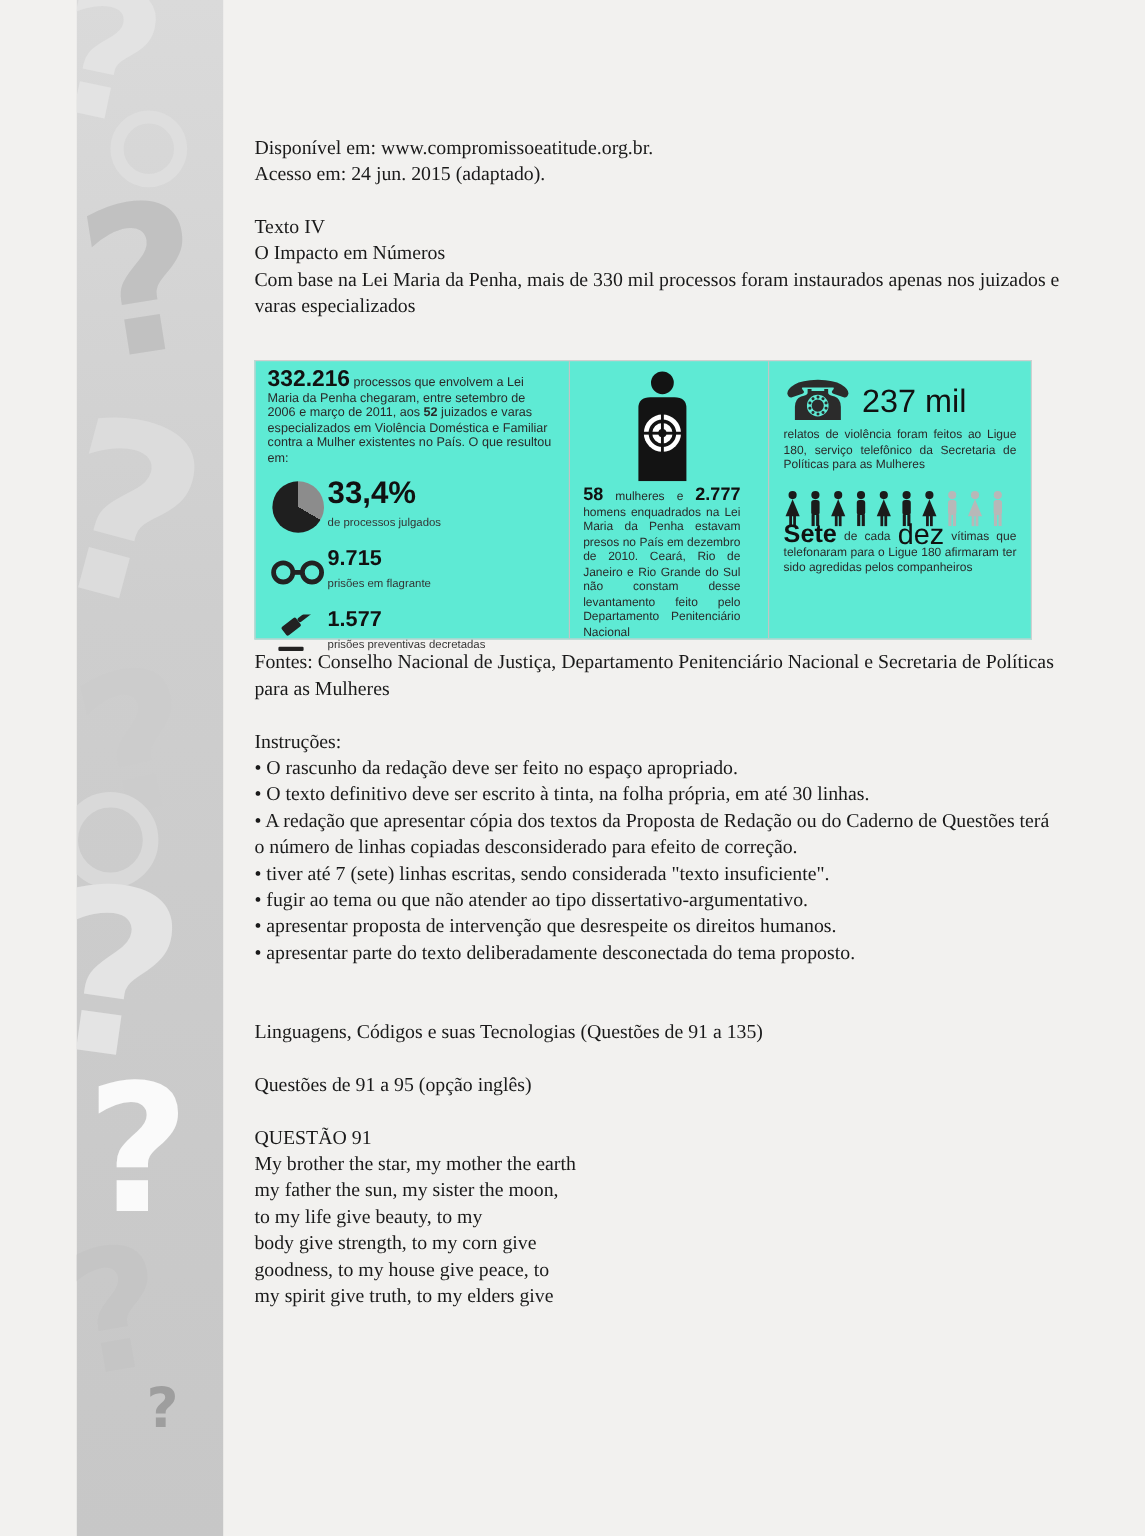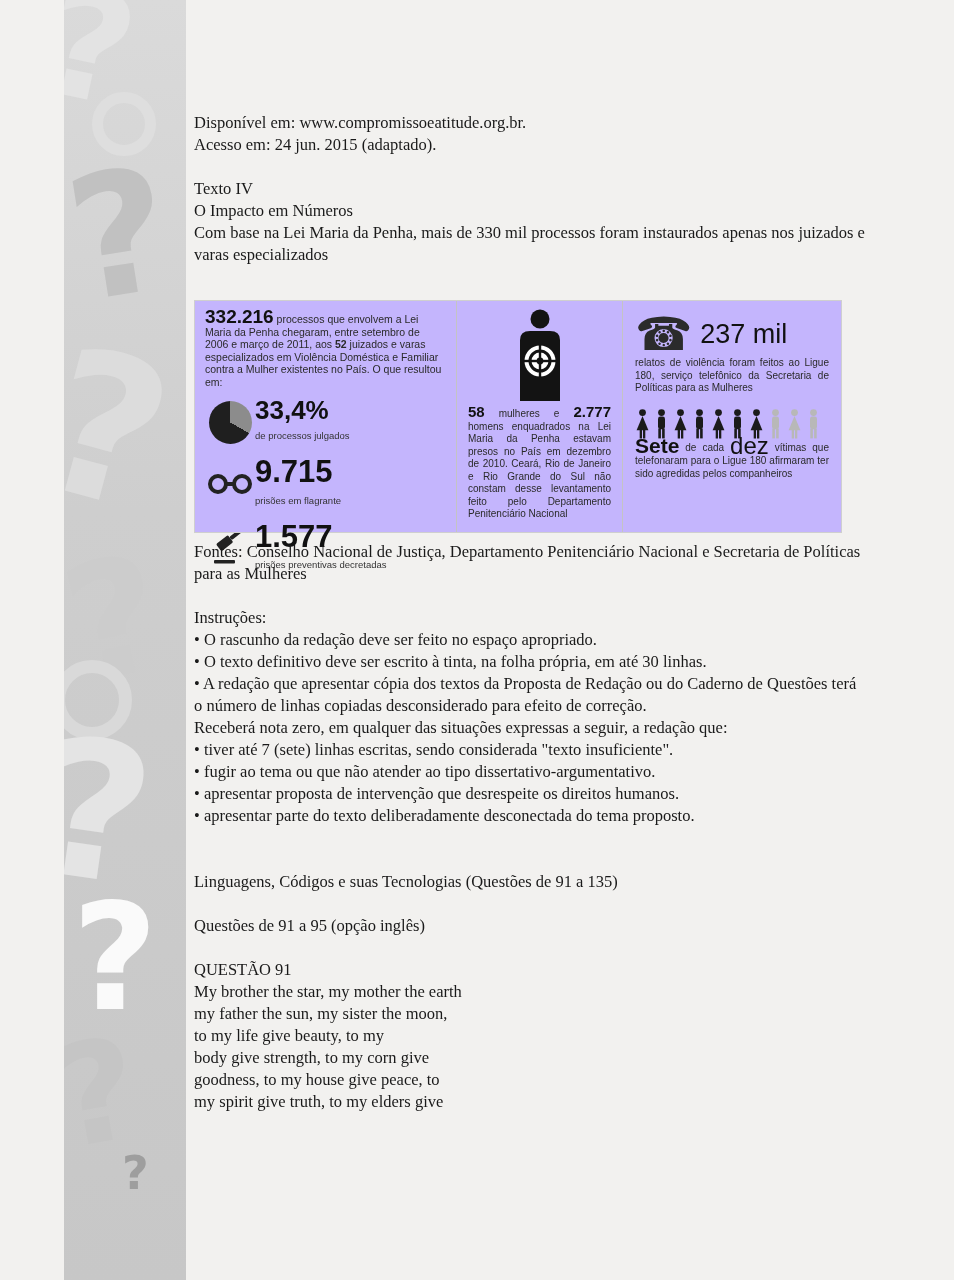--- a/index.html
+++ b/index.html
@@ -22,47 +22,47 @@
   .decor-strip .q {
     position:absolute; font-family:"DejaVu Sans", sans-serif; font-weight:bold;
     line-height:1; user-select:none;
   }
   .decor-strip .ring {
     position:absolute; border-radius:50%;
   }
 
   
   .content {
-    position:absolute; left:194px; top:112px; width:672px;
+    position:absolute; left:212px; top:112px; width:672px;
     font-size:16.5px; line-height:22px;
   }
   .content p { margin:0; }
   .gap { height:22px; }
   .gap-lg { height:44px; }
 
   
   .infobox {
     width:648px; height:233px; margin:34px 6px 8px 0;
-    background:#c4b5fd; border:1px solid #cfcfcf;
+    background:#5eead4; border:1px solid #cfcfcf;
     display:flex;
     font-family:"Liberation Sans", sans-serif; color:#222;
   }
   .col { height:100%; }
   .col-left  { width:262px; padding:10px 10px 6px 10px; border-right:1px solid #c4c4c4; }
-  .col-mid   { width:166px; padding:8px 11px 6px 11px; border-right:1px solid #c4c4c4; text-align:center; }
+  .col-mid   { width:166px; padding:8px 23px 6px 11px; border-right:1px solid #c4c4c4; text-align:center; }
   .col-right { flex:1; padding:10px 12px 6px 12px; }
 
   .info-intro { font-size:10.5px; line-height:12.5px; text-align:left; color:#2a2a2a; }
   .big-num { font-size:19px; font-weight:bold; color:#111; }
 
   .stat { display:flex; align-items:center; margin-top:9px; }
   .icon-cell { width:50px; min-width:50px; display:flex; justify-content:center; align-items:center; }
   .stat-value { font-weight:bold; color:#111; line-height:1.05; }
   .v-pct { font-size:26px; }
-  .v-num { font-size:31px; }
+  .v-num { font-size:18px; }
   .stat-label { font-size:9.5px; color:#333; margin-top:1px; }
   .pie {
     width:43px; height:43px; border-radius:50%;
     background:conic-gradient(#8c8c8c 0deg 120deg, #1f1f1f 120deg 360deg);
   }
 
   .mid-text { font-size:10px; line-height:12.5px; text-align:justify; margin-top:6px; color:#2a2a2a; }
   .m-big { font-size:15px; font-weight:bold; color:#111; }
 
   .phone-row { display:flex; align-items:center; gap:8px; }
@@ -246,21 +246,20 @@
     </div>
 
     <p>Fontes: Conselho Nacional de Justiça, Departamento Penitenciário Nacional e Secretaria de Políticas para as Mulheres</p>
 
     <div class="gap"></div>
 
     <p>Instruções:</p>
     <p>• O rascunho da redação deve ser feito no espaço apropriado.</p>
     <p>• O texto definitivo deve ser escrito à tinta, na folha própria, em até 30 linhas.</p>
     <p>• A redação que apresentar cópia dos textos da Proposta de Redação ou do Caderno de Questões terá o número de linhas copiadas desconsiderado para efeito de correção.</p>
-    <p>Receberá nota zero, em qualquer das situações expressas a seguir, a redação que:</p>
     <p>• tiver até 7 (sete) linhas escritas, sendo considerada "texto insuficiente".</p>
     <p>• fugir ao tema ou que não atender ao tipo dissertativo-argumentativo.</p>
     <p>• apresentar proposta de intervenção que desrespeite os direitos humanos.</p>
     <p>• apresentar parte do texto deliberadamente desconectada do tema proposto.</p>
 
     <div class="gap-lg"></div>
 
     <p>Linguagens, Códigos e suas Tecnologias (Questões de 91 a 135)</p>
 
     <div class="gap"></div>

